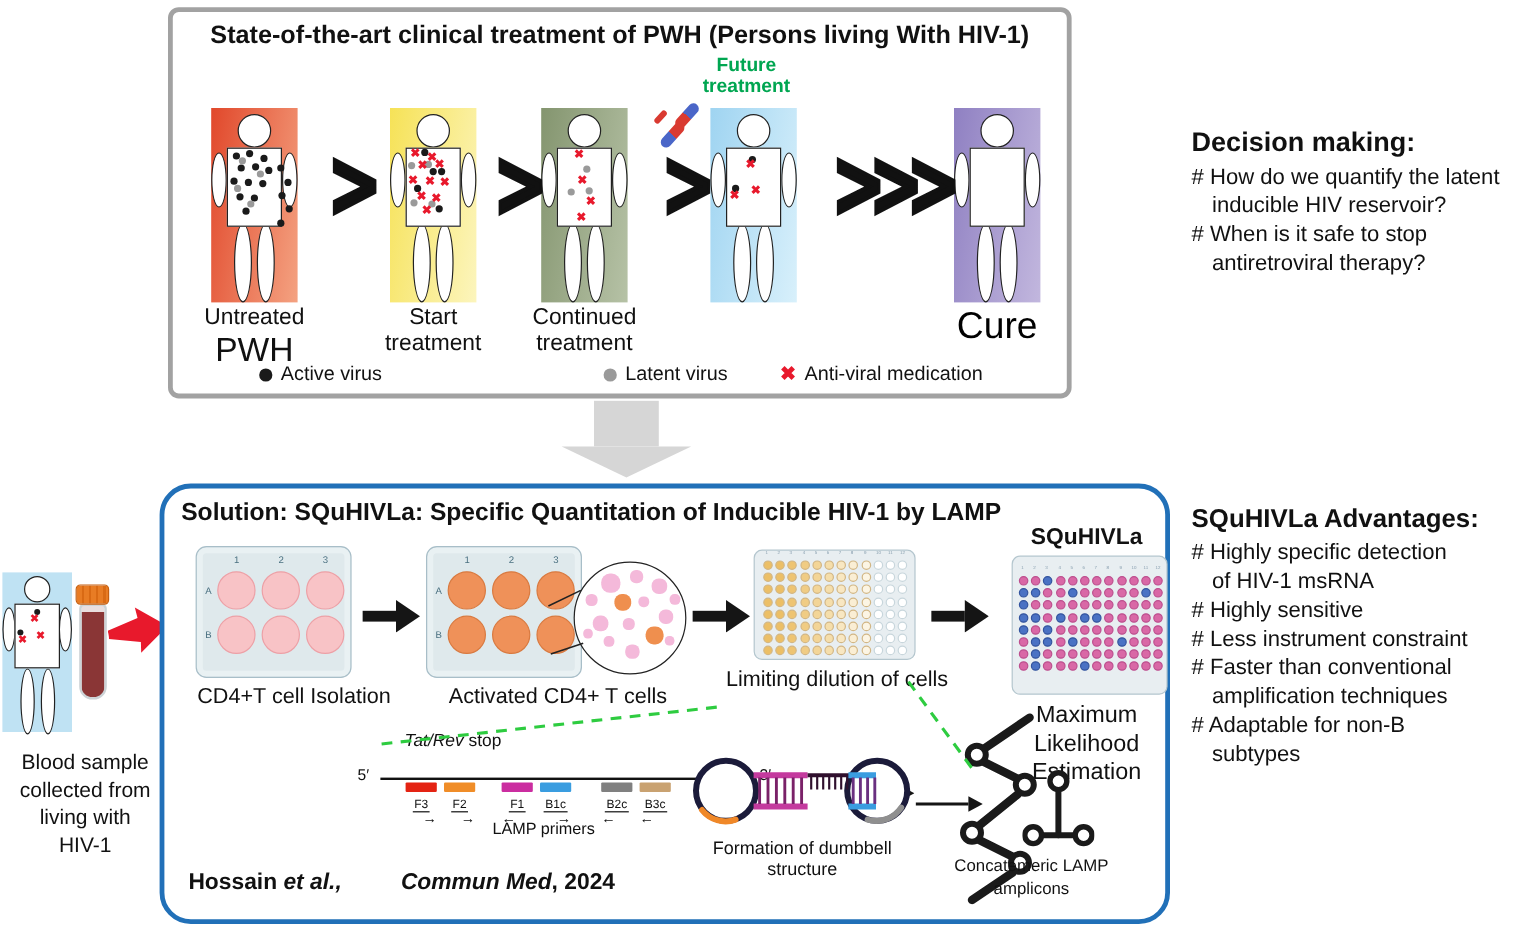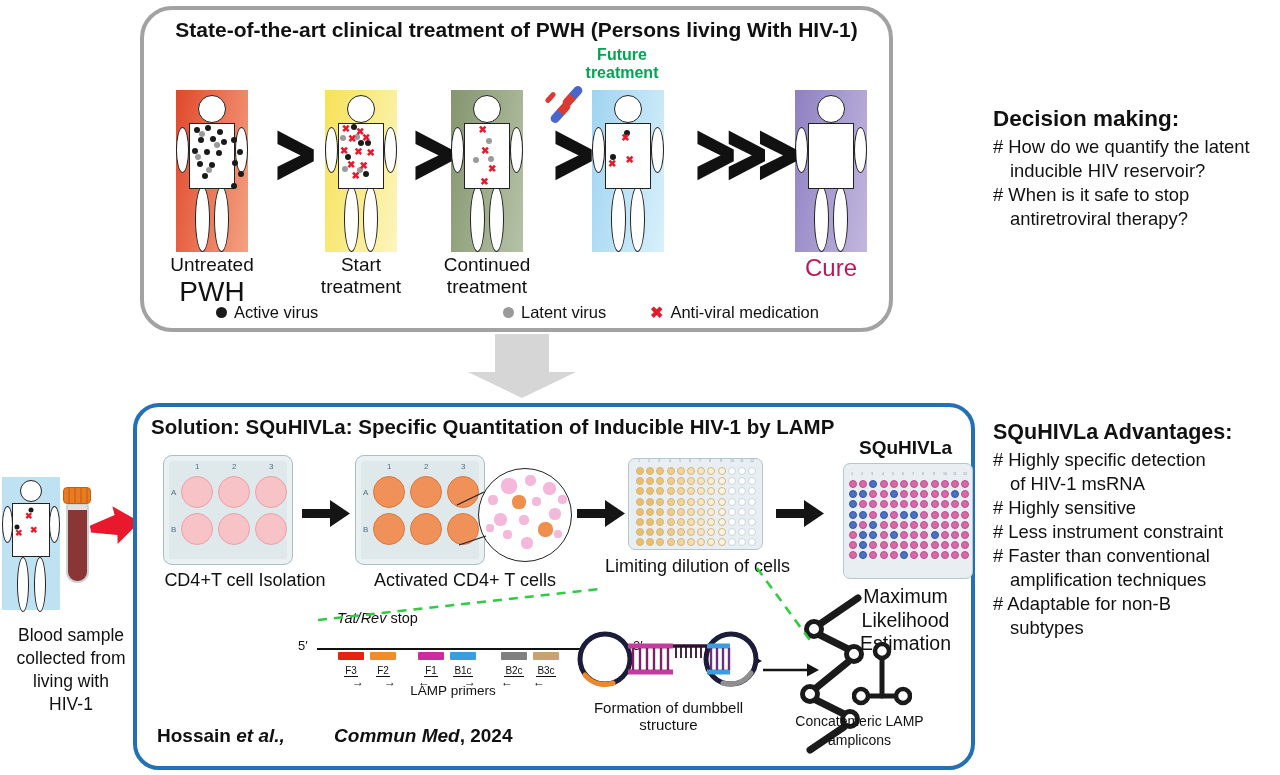--- a/index.html
+++ b/index.html
@@ -3,21 +3,21 @@
 <meta charset="utf-8">
 <style>
   html,body{margin:0;padding:0;background:#fff;}
   .canvas{position:relative;width:1280px;height:775px;background:#fff;overflow:hidden;
           font-family:"Liberation Sans",sans-serif;color:#111;}
   .abs{position:absolute;}
   .overlay{position:absolute;left:0;top:0;z-index:6;pointer-events:none;}
 
   
   .top-panel{position:absolute;left:140px;top:6px;width:753px;height:326px;
-             border:4px solid #a2a2a2;border-radius:32px;box-sizing:border-box;background:#fff;}
+             border:4px solid #a2a2a2;border-radius:9px;box-sizing:border-box;background:#fff;}
   .solution-panel{position:absolute;left:133px;top:403px;width:842px;height:367px;
              border:4px solid #2170b8;border-radius:26px;box-sizing:border-box;background:#fff;z-index:2;}
   .panel-title{position:absolute;left:0;right:0;text-align:center;font-weight:bold;font-size:21px;}
   .sol-title{position:absolute;left:14px;top:8px;font-weight:bold;font-size:20.5px;}
 
   
   .stage{position:absolute;top:80px;width:72px;height:250px;}
   .stage-bg{position:absolute;left:0;top:0;width:72px;height:162px;}
   .head{position:absolute;width:26px;height:26px;border-radius:50%;background:#fff;border:1.6px solid #222;left:22px;top:5px;z-index:2;}
   .torso{position:absolute;width:44px;height:64px;background:#fff;border:1.6px solid #222;left:13px;top:33px;z-index:2;}
@@ -252,21 +252,21 @@
     <div class="stage" style="left:651px;">
       <div class="stage-bg" style="background: linear-gradient(100deg, rgb(143, 128, 194), rgb(194, 183, 222));">
         <div class="arm l"></div>
           <div class="arm r"></div>
         <div class="head"></div>
         <div class="torso"></div>
         <div class="leg l"></div>
           <div class="leg r"></div>
       </div>
       <div class="stage-label">
-          <div class="stage-line" style="font-size: 24px; color: #be185d;">Cure</div>
+          <div class="stage-line" style="font-size: 31px; color: #000000;">Cure</div>
         </div>
     </div>
 
     <div>
         <div class="legend-item" style="left: 72px;">
           <div class="dot-sym" style="background: rgb(26, 26, 26);"></div>
           <div class="legend-text">Active virus</div>
         </div>
         <div class="legend-item" style="left: 359px;">
           <div class="dot-sym" style="background: rgb(154, 154, 154);"></div>

